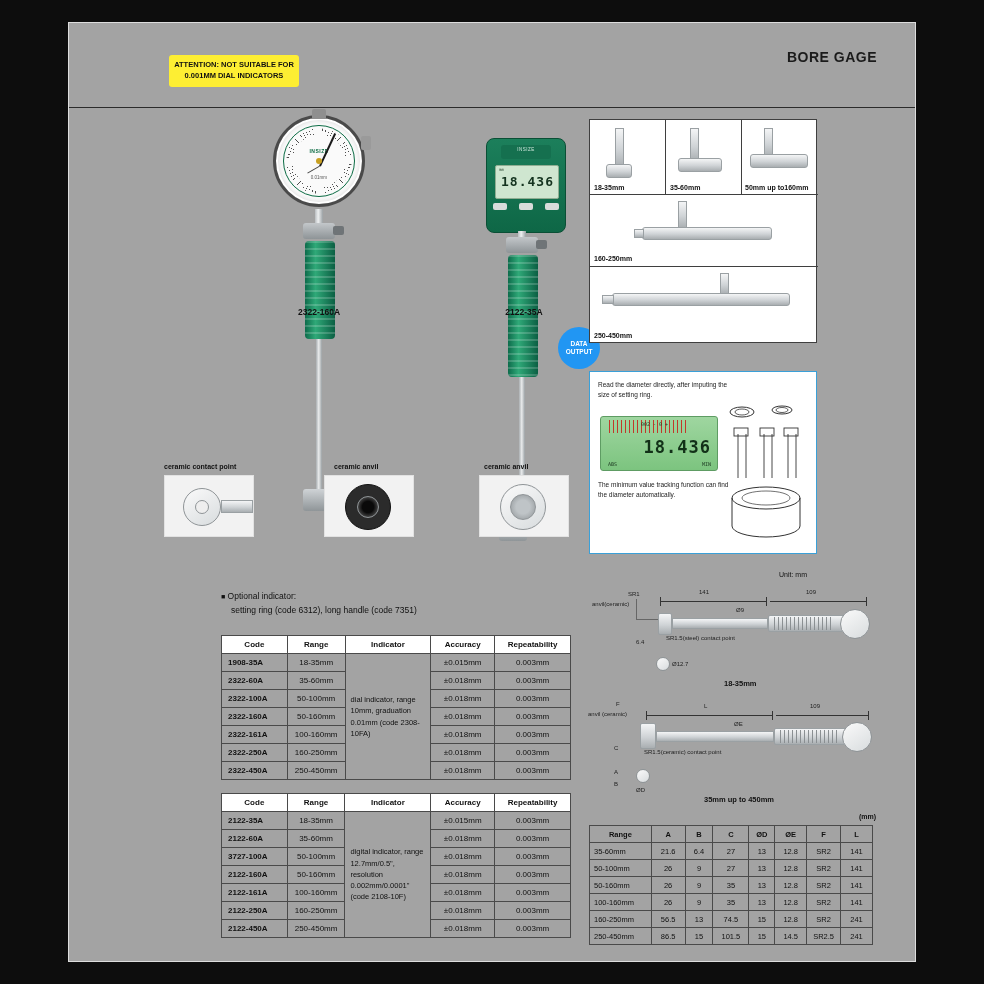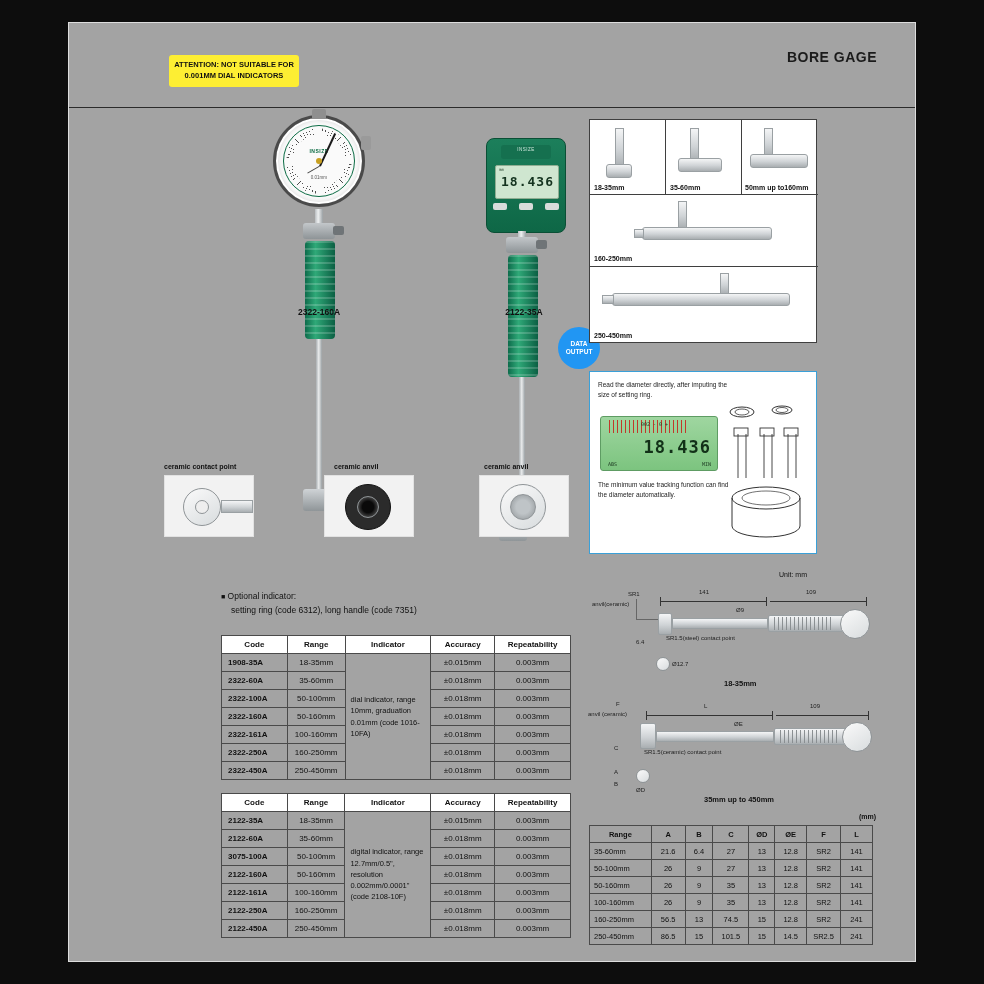--- a/index.html
+++ b/index.html
@@ -349,21 +349,21 @@
         <th style="width:58px">Range</th>
         <th style="width:86px">Indicator</th>
         <th style="width:64px">Accuracy</th>
         <th style="width:76px">Repeatability</th>
       </tr>
     </thead>
     <tbody>
       <tr>
         <td class="code">1908-35A</td>
         <td class="range">18-35mm</td>
-        <td class="ind" rowspan="7">dial indicator, range 10mm, graduation 0.01mm (code 1016-10FA)</td>
+        <td class="ind" rowspan="7">dial indicator, range 10mm, graduation 0.01mm (code 2308-10FA)</td>
         <td>±0.015mm</td>
         <td>0.003mm</td>
       </tr>
       <tr>
         <td class="code">2322-60A</td>
         <td class="range">35-60mm</td>
         <td>±0.018mm</td>
         <td>0.003mm</td>
       </tr>
       <tr>
@@ -417,21 +417,21 @@
         <td>±0.015mm</td>
         <td>0.003mm</td>
       </tr>
       <tr>
         <td class="code">2122-60A</td>
         <td class="range">35-60mm</td>
         <td>±0.018mm</td>
         <td>0.003mm</td>
       </tr>
       <tr>
-        <td class="code">3075-100A</td>
+        <td class="code">3727-100A</td>
         <td class="range">50-100mm</td>
         <td>±0.018mm</td>
         <td>0.003mm</td>
       </tr>
       <tr>
         <td class="code">2122-160A</td>
         <td class="range">50-160mm</td>
         <td>±0.018mm</td>
         <td>0.003mm</td>
       </tr>

